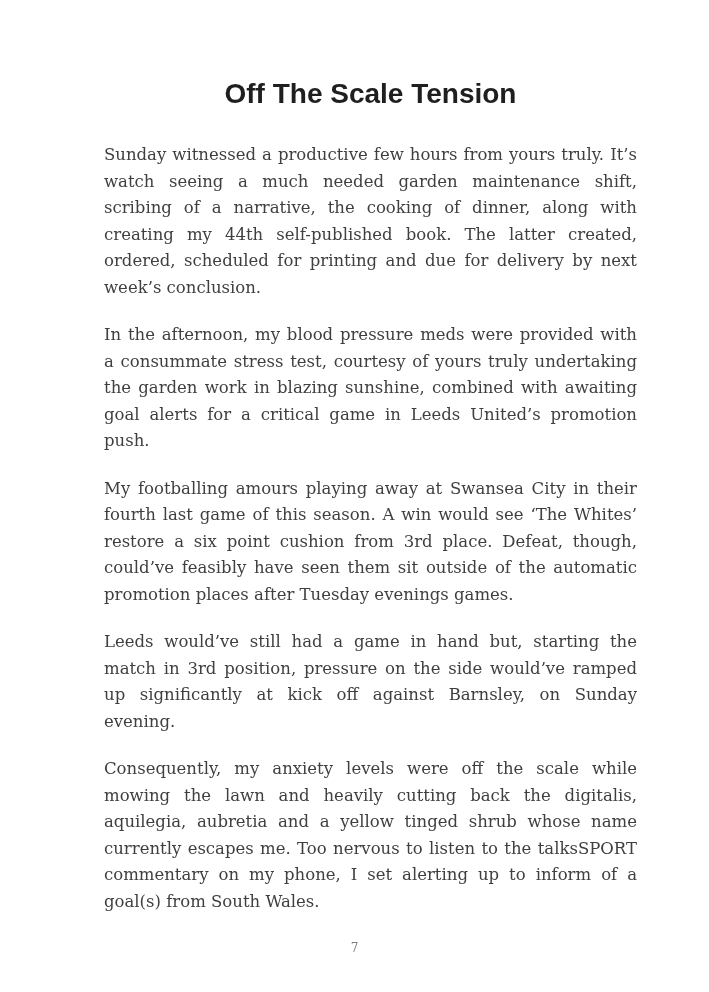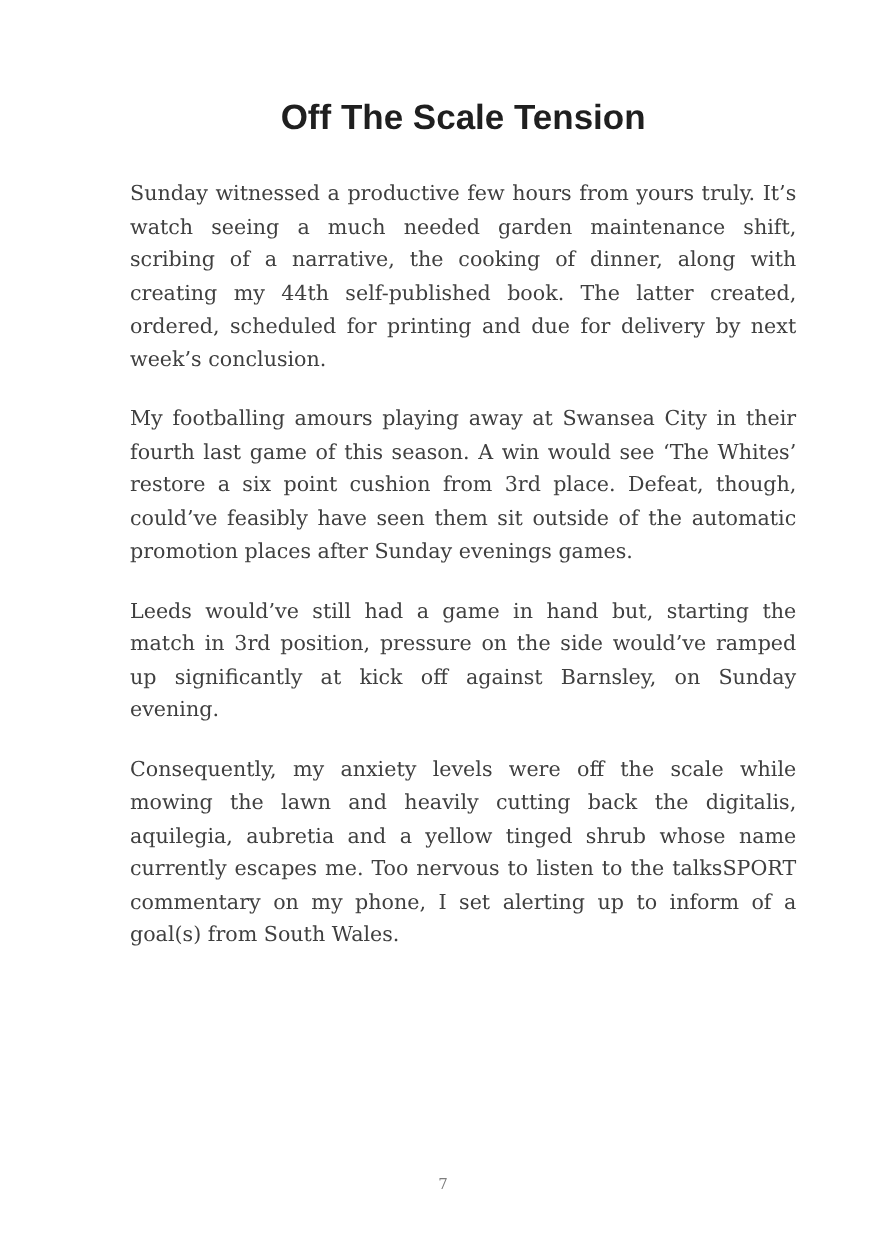--- a/index.html
+++ b/index.html
@@ -49,21 +49,22 @@
 </style>
 </head>
 <body>
 
 <div class="page">
 
   <h1 class="title">Off The Scale Tension</h1>
 
   <div class="body-text">
     <p>Sunday witnessed a productive few hours from yours truly. It’s watch seeing a much needed garden maintenance shift, scribing of a narrative, the cooking of dinner, along with creating my 44th self-published book. The latter created, ordered, scheduled for printing and due for delivery by next week’s conclusion.</p>
-    <p>My footballing amours playing away at Swansea City in their fourth last game of this season. A win would see ‘The Whites’ restore a six point cushion from 3rd place. Defeat, though, could’ve feasibly have seen them sit outside of the automatic promotion places after Sunday evenings games.</p>
+    <p>In the afternoon, my blood pressure meds were provided with a consummate stress test, courtesy of yours truly undertaking the garden work in blazing sunshine, combined with awaiting goal alerts for a critical game in Leeds United’s promotion push.</p>
+    <p>My footballing amours playing away at Swansea City in their fourth last game of this season. A win would see ‘The Whites’ restore a six point cushion from 3rd place. Defeat, though, could’ve feasibly have seen them sit outside of the automatic promotion places after Tuesday evenings games.</p>
     <p>Leeds would’ve still had a game in hand but, starting the match in 3rd position, pressure on the side would’ve ramped up significantly at kick off against Barnsley, on Sunday evening.</p>
     <p>Consequently, my anxiety levels were off the scale while mowing the lawn and heavily cutting back the digitalis, aquilegia, aubretia and a yellow tinged shrub whose name currently escapes me. Too nervous to listen to the talksSPORT commentary on my phone, I set alerting up to inform of a goal(s) from South Wales.</p>
   </div>
 
   <div class="footer">
     <span class="page-number">7</span>
   </div>
 
 </div>
 

